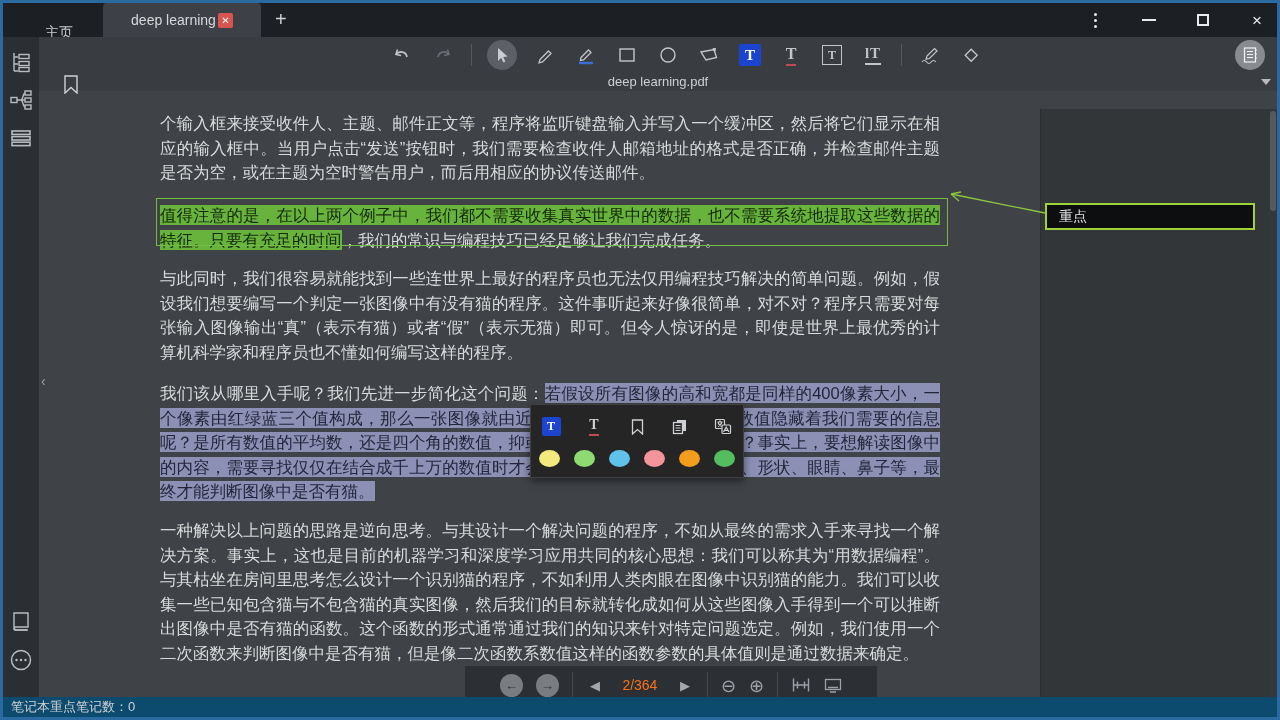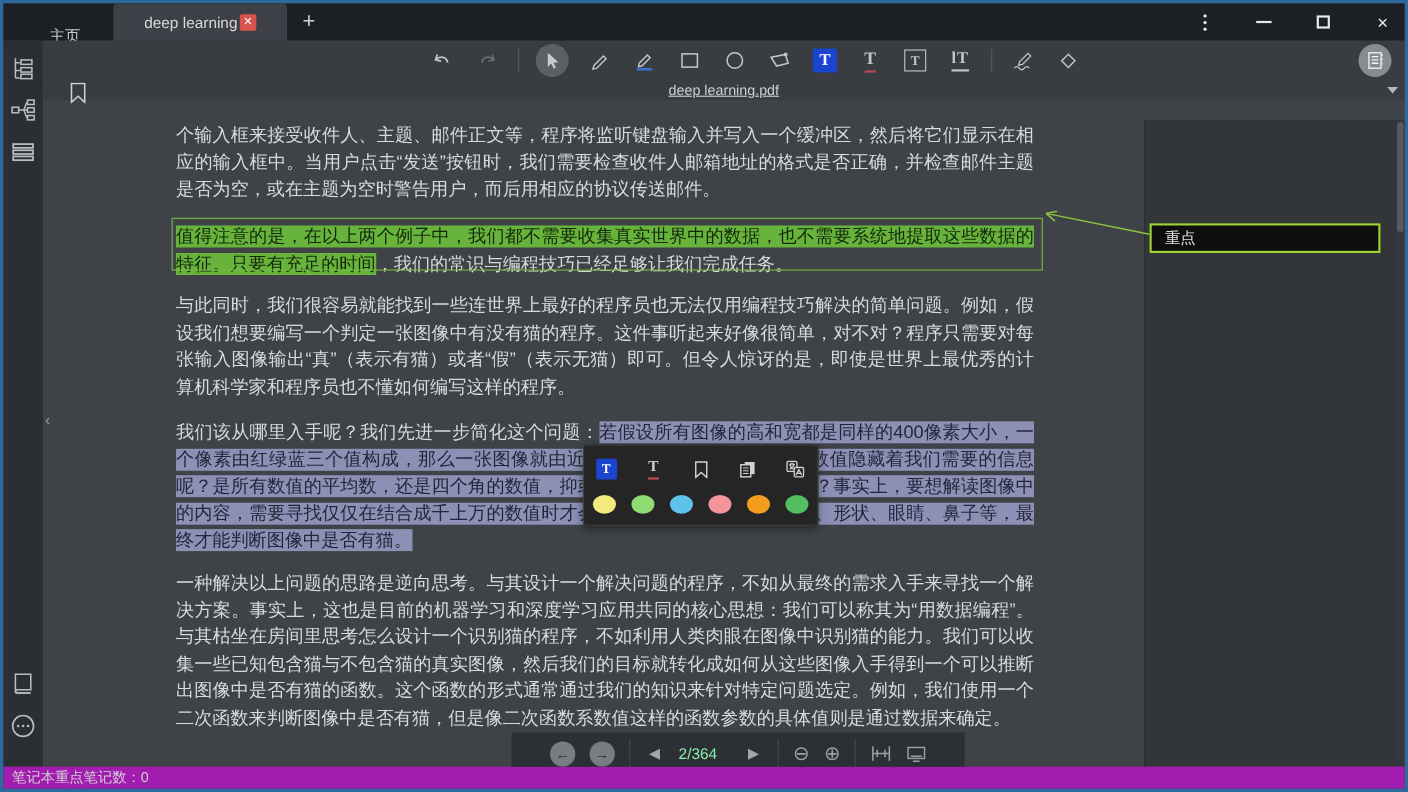--- a/index.html
+++ b/index.html
@@ -30,21 +30,21 @@
   .cursorwrap{width:30px;height:30px;border-radius:50%;background:#5c6066;display:flex;align-items:center;justify-content:center;cursor:pointer;}
   .tserif{font-family:"Liberation Serif",serif;font-weight:bold;}
   .t-blue{width:22px;height:22px;border-radius:2px;color:#fff;font-size:15px;display:flex;align-items:center;justify-content:center;}
   .t-under{border-bottom:2px solid #bf4a55;padding-bottom:1px;font-size:16px;}
   .t-box{width:20px;height:20px;border:1.5px solid #c3c6c9;display:flex;align-items:center;justify-content:center;font-size:12px;}
   .t-style{font-size:15px;border-bottom:2px solid #c3c6c9;padding-bottom:1px;letter-spacing:1px;}
   .dimtool{color:#6a6e73;}
   .nbbtn{position:absolute;right:12px;top:3px;width:30px;height:30px;border-radius:50%;background:#888c91;display:flex;align-items:center;justify-content:center;cursor:pointer;}
   
   .docheader{position:absolute;top:70px;left:36px;right:0;height:18px;background:#393d42;}
-  .doctitle{position:absolute;left:0;right:0;top:0;text-align:center;font-size:13px;color:#cdd0d2;line-height:18px;text-decoration:underline;}
+  .doctitle{position:absolute;left:0;right:0;top:0;text-align:center;font-size:13px;color:#cdd0d2;line-height:18px;}
   .bkmark{position:absolute;left:24px;top:2px;cursor:pointer;z-index:5;}
   .hdr-dd{position:absolute;right:6px;top:6px;width:0;height:0;border-left:5px solid transparent;border-right:5px solid transparent;border-top:6px solid #b7b9bc;cursor:pointer;}
   
   .docarea{position:absolute;top:88px;left:36px;right:0;bottom:20px;background:#3f4347;overflow:hidden;margin-top:18px;}
   .notespanel{position:absolute;top:0;bottom:0;left:1001px;right:8px;background:#333639;border-left:1px solid #2b2d30;}
   .scrolltrack{position:absolute;top:0;bottom:0;right:0;width:8px;background:#34373b;cursor:pointer;}
   .scrollthumb{position:absolute;top:2px;right:1px;width:6px;height:100px;border-radius:3px;background:#565a5f;}
   .collapse{position:absolute;left:2px;top:264px;color:#9aa0a5;font-size:14px;cursor:pointer;}
   .para{position:absolute;left:121px;width:780px;font-size:16.5px;line-height:24.5px;color:#d9dadb;text-align:justify;word-break:break-all;}
   .hl-green{color:#14280c;padding:1px 0;}
@@ -57,25 +57,25 @@
   .poprow{display:flex;align-items:center;justify-content:space-between;}
   .popicon{width:24px;height:24px;display:flex;align-items:center;justify-content:center;color:#cfd2d5;cursor:pointer;}
   .pt-blue{width:19px;height:19px;border-radius:2px;color:#fff;font-size:12px;display:flex;align-items:center;justify-content:center;}
   .pt-under{border-bottom:2px solid #bf4a55;padding-bottom:1px;font-size:14px;color:#cfd2d5;}
   .dot{width:21px;height:17px;border-radius:50%;cursor:pointer;}
   
   .navbar{position:absolute;left:426px;top:557px;width:412px;height:38px;background:#2c2f34;display:flex;align-items:center;justify-content:center;gap:13px;z-index:6;}
   .navcirc{width:23px;height:23px;border-radius:50%;background:#797d82;color:#2e3134;font-size:13px;font-weight:bold;display:flex;align-items:center;justify-content:center;cursor:pointer;}
   .navsep{width:1px;height:26px;background:#45484d;}
   .navtri{color:#a4a8ad;font-size:13px;cursor:pointer;font-family:"DejaVu Sans",sans-serif;padding:0 4px;}
-  .pageind{color:#86efac;font-size:14px;min-width:46px;}
+  .pageind{color:#f97316;font-size:14px;min-width:46px;text-align:center;}
   .zoomglyph{color:#9da1a6;font-size:18px;cursor:pointer;font-family:"DejaVu Sans",sans-serif;}
   .fitbtn{display:flex;align-items:center;justify-content:center;color:#9da1a6;cursor:pointer;}
   
-  .statusbar{position:absolute;left:0;right:0;bottom:0;height:20px;background:#a21caf;color:#cfd1d3;font-size:13px;line-height:20px;padding-left:8px;}
+  .statusbar{position:absolute;left:0;right:0;bottom:0;height:20px;background:#0c4a6e;color:#cfd1d3;font-size:13px;line-height:20px;padding-left:8px;}
   svg{display:block;}
 </style>
 </head>
 <body>
 
 <div id="app">
 
   <div class="tabbar">
     <div class="tab-home">主页</div>
     <div class="tab-doc">

